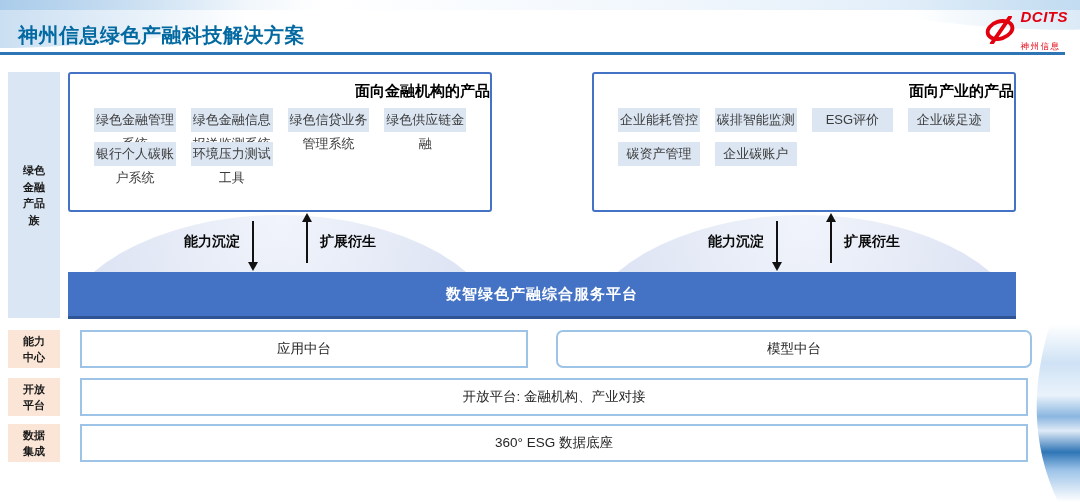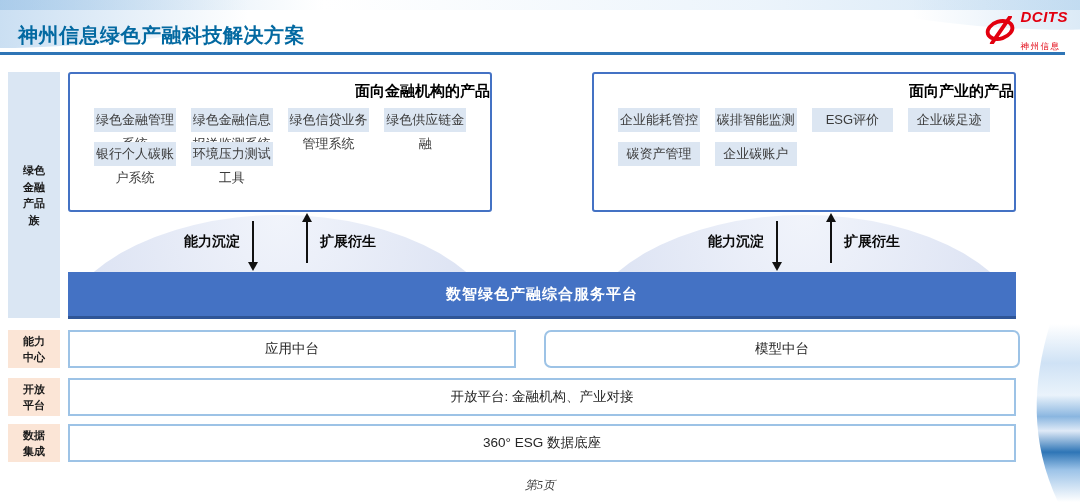--- a/index.html
+++ b/index.html
@@ -47,21 +47,21 @@
   .arrow.down::after{content:"";position:absolute;bottom:-8px;left:-4.5px;
     border:5.5px solid transparent;border-bottom:0;border-top:9px solid #111;}
   .arrow.up::after{content:"";position:absolute;top:-8px;left:-4.5px;
     border:5.5px solid transparent;border-top:0;border-bottom:9px solid #111;}
   
   .platform-bar{position:absolute;left:68px;top:272px;width:948px;height:44px;background:#4472c4;
     border-bottom:3px solid #2f5597;color:#fff;font-size:15px;font-weight:bold;letter-spacing:1px;
     text-align:center;line-height:44px;}
   
   .wbox{position:absolute;background:#fff;border:2px solid #9dc3e6;height:34px;
-    text-align:center;line-height:34px;font-size:13.5px;color:#262626;}
+    text-align:center;line-height:34px;font-size:13.5px;color:#262626;margin-left:12px;}
   .cap1{left:68px;top:330px;width:444px;}
   .cap2{left:544px;top:330px;width:472px;border-radius:7px;}
   .open-row{left:68px;top:378px;width:944px;}
   .data-row{left:68px;top:424px;width:944px;}
   
   .footer-page{position:absolute;left:0;top:477px;width:1080px;text-align:center;
     font-family:"Liberation Serif","DejaVu Serif",serif;font-style:italic;font-size:12px;color:#3c3c3c;}
   
   .corner-swoosh{position:absolute;right:0;bottom:0;width:64px;height:178px;}
 </style>
@@ -149,21 +149,20 @@
 
   <div class="platform-bar">数智绿色产融综合服务平台</div>
 
   <div class="wbox cap1">应用中台</div>
   <div class="wbox cap2">模型中台</div>
 
   <div class="wbox open-row">开放平台: 金融机构、产业对接</div>
 
   <div class="wbox data-row">360° ESG 数据底座</div>
 
-  <div class="footer-page">第5页</div>
 
   <svg class="corner-swoosh" viewBox="0 0 64 178" preserveAspectRatio="none">
     <defs>
       <linearGradient id="swg" x1="0" y1="0" x2="0" y2="1">
         <stop offset="0" stop-color="#ffffff"></stop>
         <stop offset="0.22" stop-color="#cfe2f5"></stop>
         <stop offset="0.4" stop-color="#eaf3fb"></stop>
         <stop offset="0.52" stop-color="#8ab6e0"></stop>
         <stop offset="0.6" stop-color="#dfeaf7"></stop>
         <stop offset="0.72" stop-color="#2e75b6"></stop>

